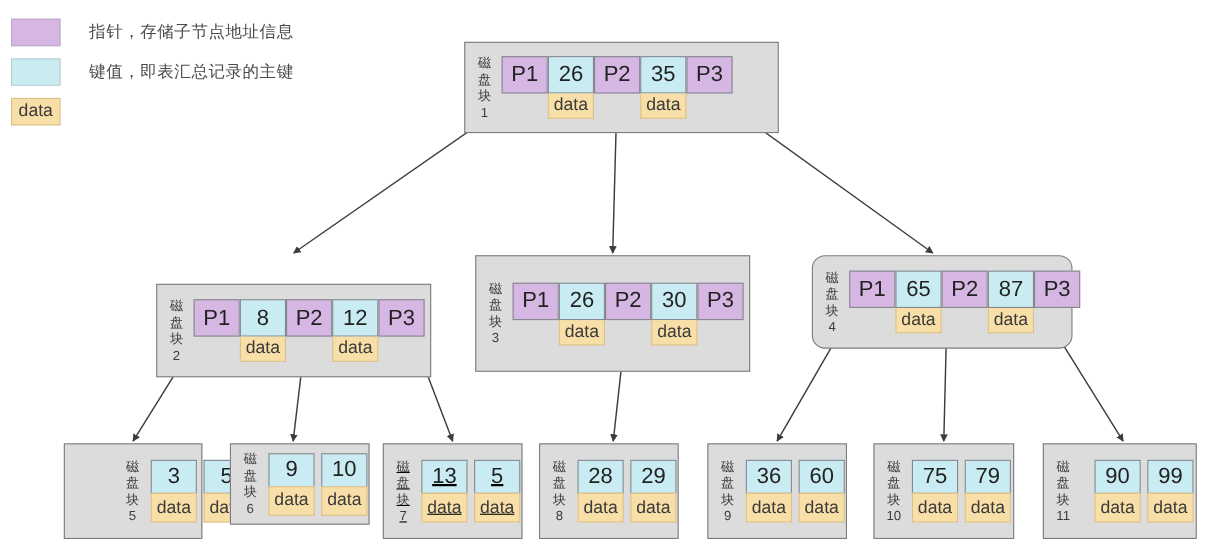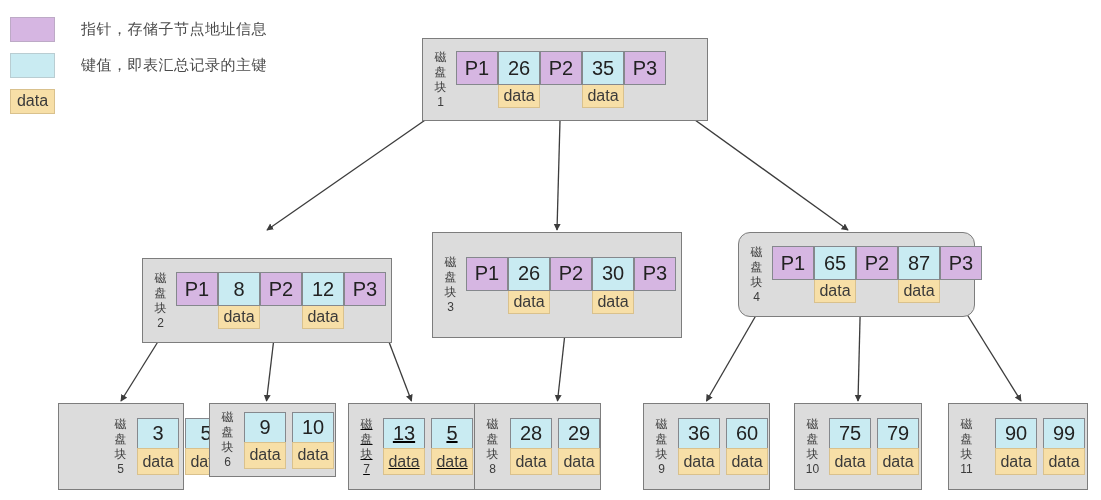--- a/index.html
+++ b/index.html
@@ -217,21 +217,21 @@
         <div class="lkey">13</div>
         <div class="ldata">data</div>
       </div>
       <div class="leafcol">
         <div class="lkey">5</div>
         <div class="ldata">data</div>
       </div>
     </div>
   </div>
 
-  <div class="node leaf" style="left:474px;top:403px;width:127px;height:87px;justify-content:space-between;">
+  <div class="node leaf" style="left:490px;top:403px;width:127px;height:87px;">
     <div class="vlabel">磁盘块8</div>
     <div class="leafcols">
       <div class="leafcol">
         <div class="lkey">28</div>
         <div class="ldata">data</div>
       </div>
       <div class="leafcol">
         <div class="lkey">29</div>
         <div class="ldata">data</div>
       </div>

